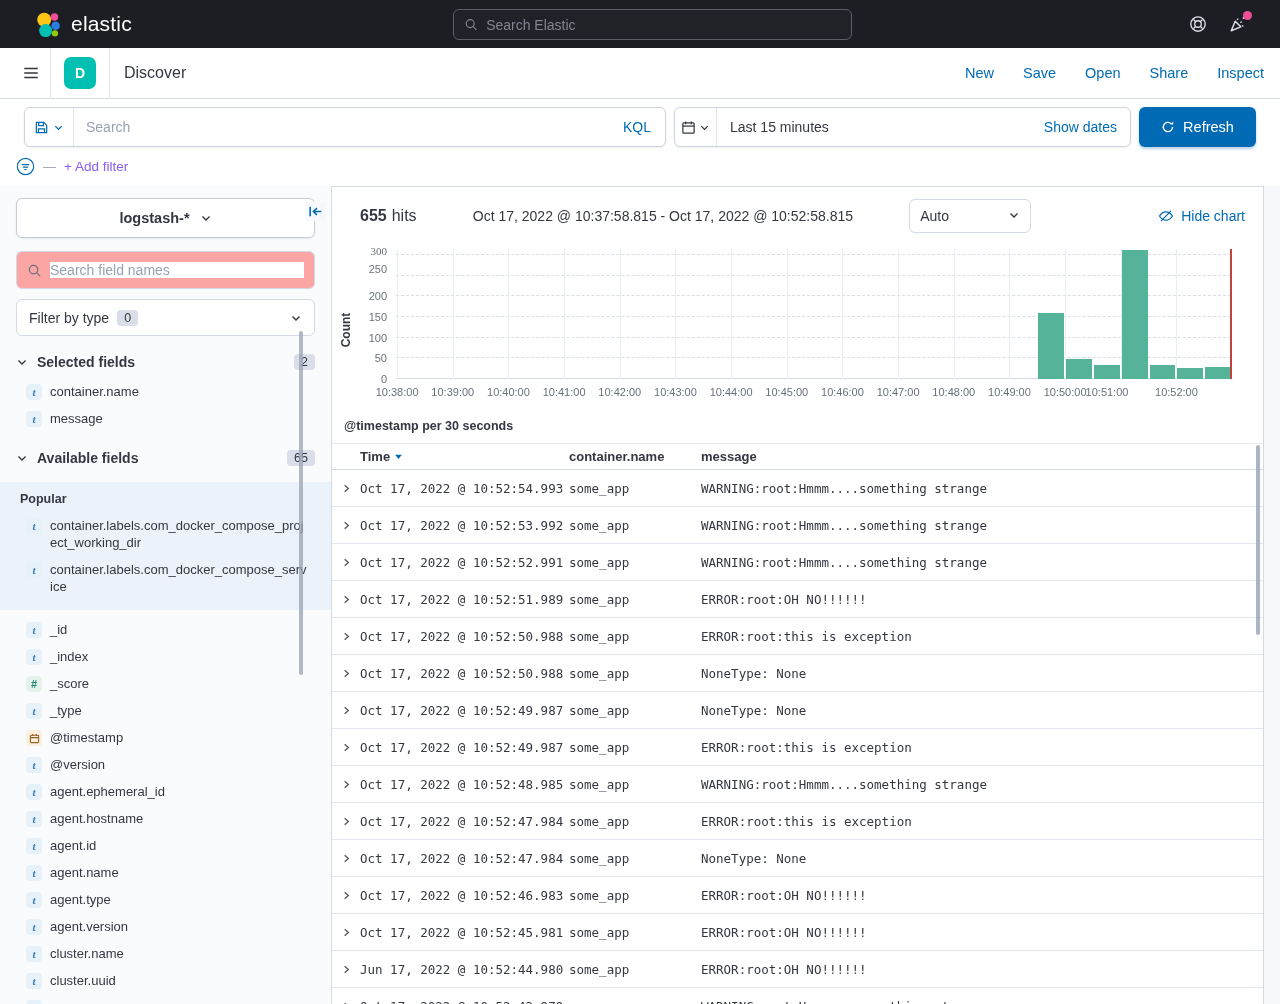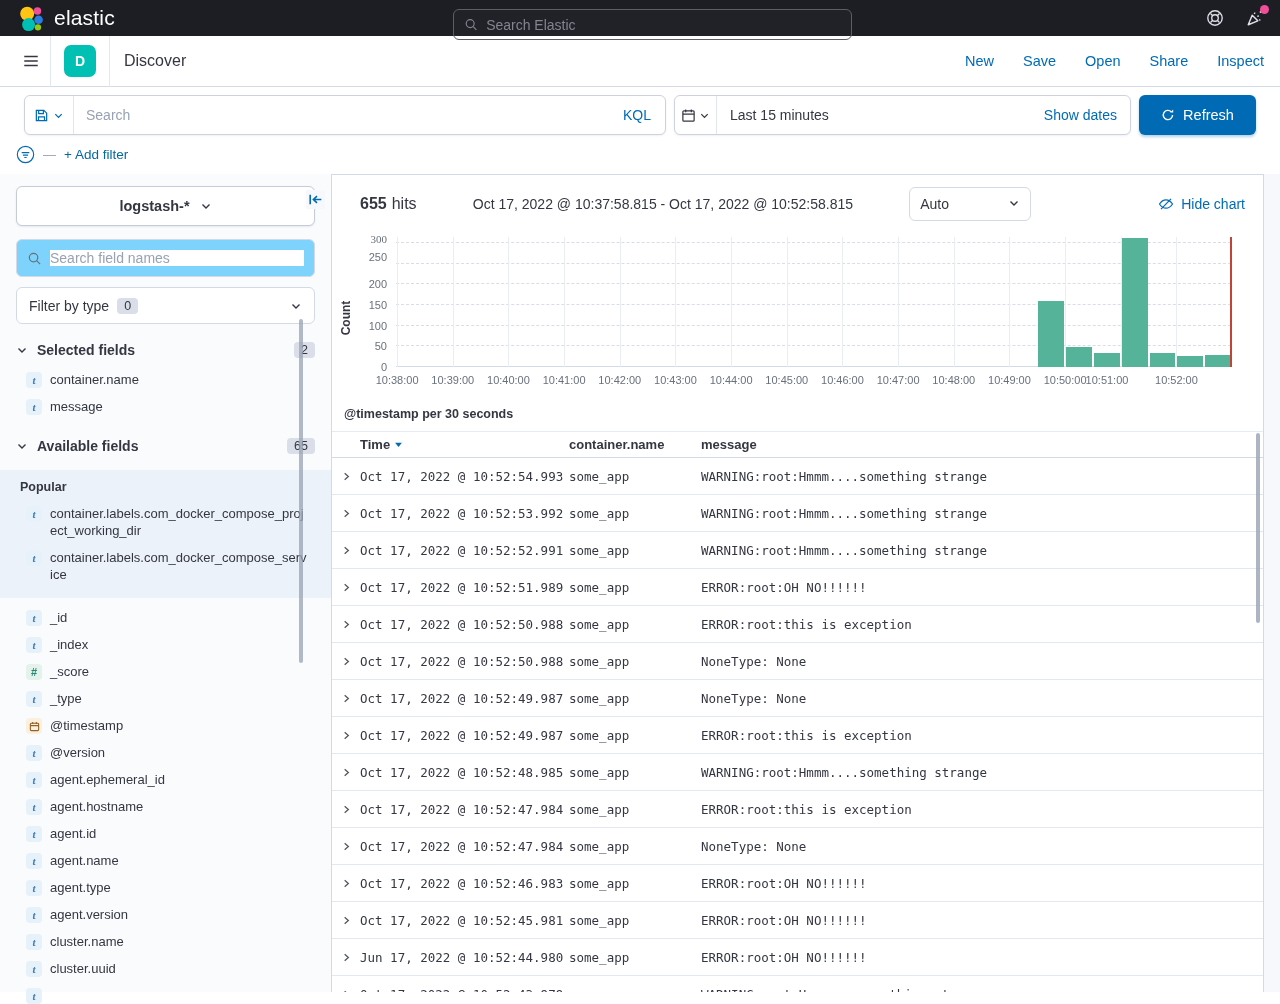--- a/index.html
+++ b/index.html
@@ -1,21 +1,21 @@
 <!DOCTYPE html>
 <html><head>
 <meta charset="utf-8">
 <style>
   * { margin:0; padding:0; box-sizing:border-box; }
   html,body { width:1280px; height:1004px; overflow:hidden; background:#fff;
     font-family:"Liberation Sans", sans-serif; color:#343741; }
 
   
-  .top-header { height:36px; background:#1d1e24; display:flex; align-items:center;
-    padding:0 16px; position:relative; }
+  .top-header { height:48px; background:#1d1e24; display:flex; align-items:center;
+    padding:0 33px; position:relative; }
   .logo-wrap { display:flex; align-items:center; gap:10px; }
   .logo-text { color:#fff; font-size:21px; font-weight:400; letter-spacing:.2px; }
   .global-search { position:absolute; left:453px; top:9px; width:399px; height:31px;
     border:1px solid #5a5e66; border-radius:6px; display:flex; align-items:center;
     padding:0 10px; gap:8px; color:#8d9199; background:rgba(255,255,255,.02); }
   .global-search input { background:transparent; border:none; outline:none; color:#d4dae5;
     font-size:14px; width:100%; font-family:inherit; }
   .global-search input::placeholder { color:#81858f; }
   .top-icons { margin-left:auto; display:flex; align-items:center; gap:22px; }
   .top-icon { position:relative; display:inline-flex; cursor:pointer; }
@@ -51,32 +51,32 @@
   .date-text { font-size:14px; padding-left:13px; color:#343741; }
   .show-dates { margin-left:auto; padding-right:13px; color:#006bb4; font-size:14px; cursor:pointer; }
   .refresh-btn { width:117px; height:40px; background:#006bb4; border:none; border-radius:6px;
     color:#fff; font-size:14.5px; font-weight:500; display:flex; align-items:center;
     justify-content:center; gap:8px; cursor:pointer; font-family:inherit;
     box-shadow:0 2px 3px rgba(0,107,180,.3); }
 
   
   .filter-bar { height:39px; display:flex; align-items:center; gap:8px; padding:0 16px; background:#fff; }
   .filter-dash { color:#98a2b3; font-size:13px; }
-  .add-filter { color:#0369a1; font-size:13.5px; cursor:pointer; }
+  .add-filter { color:#8b5cf6; font-size:13.5px; cursor:pointer; }
 
   
   .content { display:flex; height:818px; background:#f7f8fc; position:relative; }
 
   
   .sidebar { width:331px; background:#fafbfd; position:relative; padding-top:8px; flex:none; }
   .index-select { margin:4px 16px 0; height:40px; border:1px solid #c5ccd8; border-radius:6px;
     background:#fff; display:flex; align-items:center; justify-content:center; gap:10px;
     font-size:14.5px; font-weight:700; cursor:pointer; box-shadow:0 1px 2px rgba(152,162,179,.2); }
   .field-search { margin:13px 16px 0; height:38px; border:1px solid #d3dae6; border-radius:6px;
-    background:#7dd3fc; display:flex; align-items:center; gap:8px; padding:0 10px; color:#69707d; }
+    background:#fca5a5; display:flex; align-items:center; gap:8px; padding:0 10px; color:#69707d; }
   .field-search input { border:none; outline:none; flex:1; font-size:14px; font-family:inherit; }
   .field-search input::placeholder { color:#98a2b3; }
   .type-filter { margin:10px 16px 0; height:37px; border:1px solid #d3dae6; border-radius:6px;
     background:#fff; display:flex; align-items:center; gap:8px; padding:0 12px; font-size:14px;
     cursor:pointer; }
   .count-badge { background:#d9dee8; color:#343741; border-radius:4px; font-size:12.5px;
     padding:1px 7px; }
   .type-filter .chev-right { margin-left:auto; display:inline-flex; }
   .section-head { display:flex; align-items:center; gap:9px; padding:0 16px; margin-top:15px;
     height:21px; cursor:pointer; }

